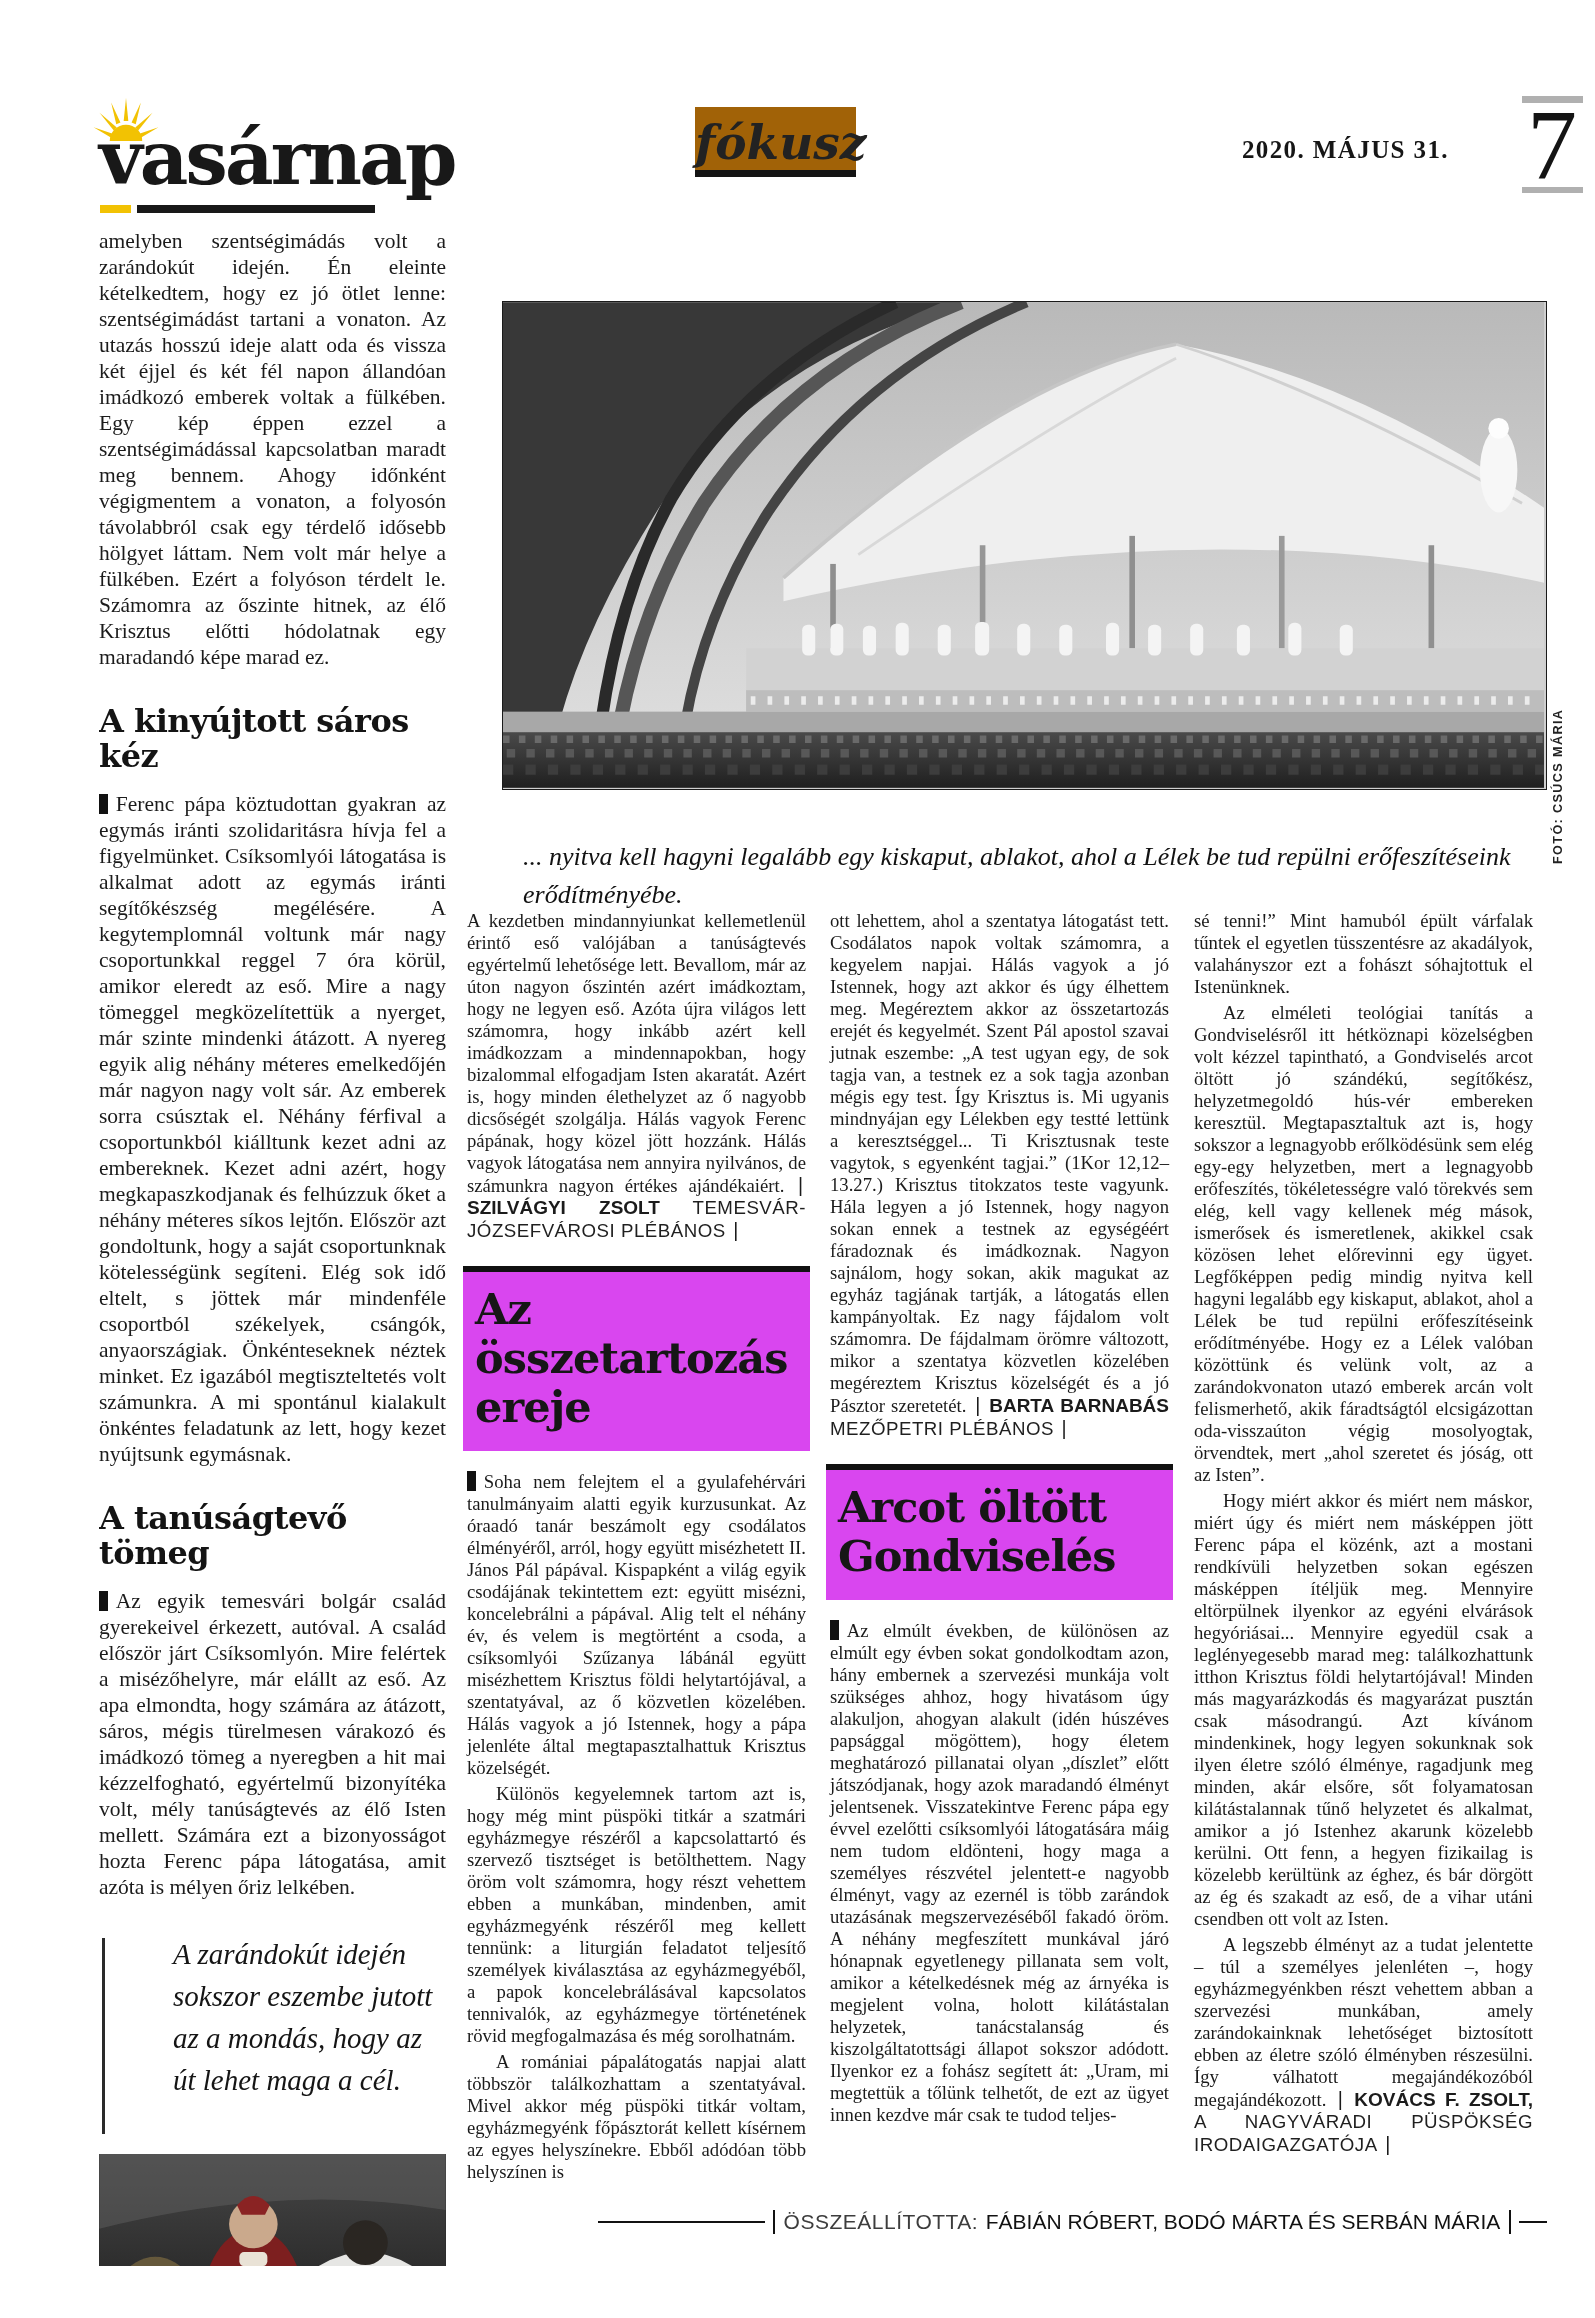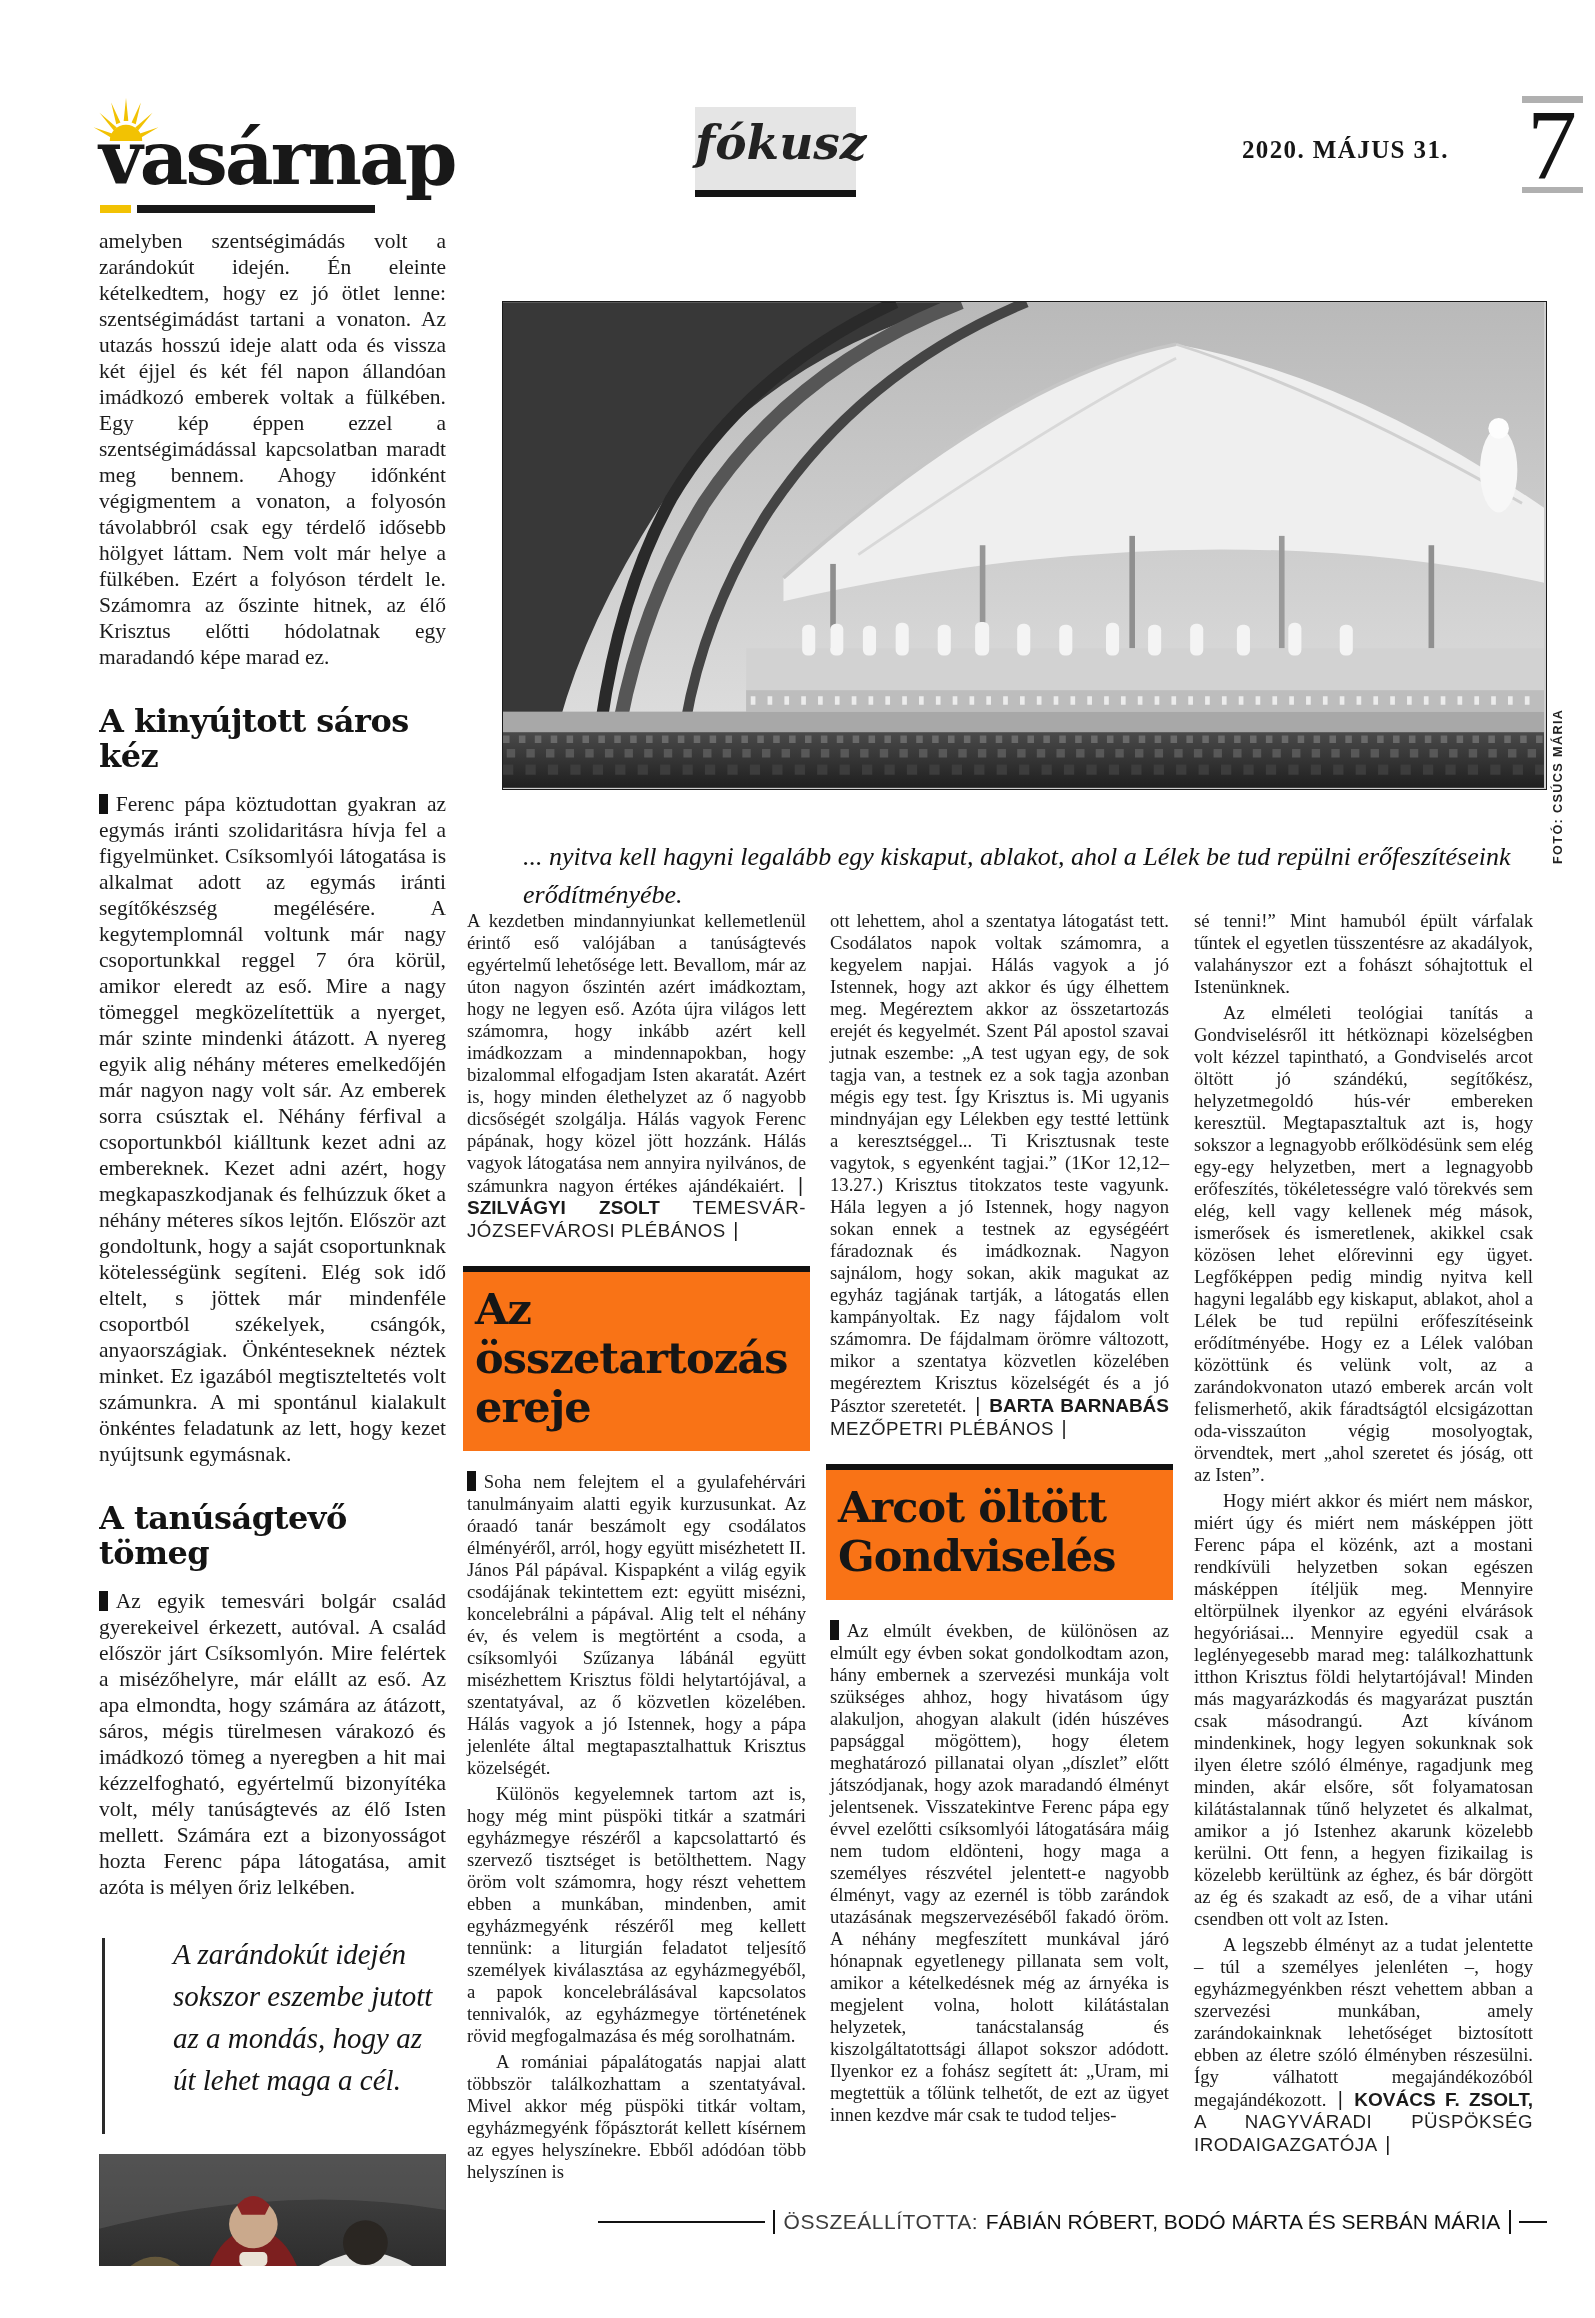--- a/index.html
+++ b/index.html
@@ -6,21 +6,21 @@
   .page{position:relative;width:1595px;height:2319px;background:#ffffff;overflow:hidden;
         font-family:"Liberation Serif","DejaVu Serif",serif;color:#1b1b1b;}
   
   .logo-wrap{position:absolute;left:99px;top:121px;width:327px;}
   .logo-text{font-family:"DejaVu Serif",serif;font-weight:700;
              font-size:75px;line-height:75px;letter-spacing:-2.8px;color:#181818;}
   .sun{position:absolute;left:-8.4px;top:-24px;}
   .logo-underline{position:absolute;left:0.9px;top:84px;width:304px;height:8.4px;}
   .logo-underline .yellow{position:absolute;left:0;top:0;width:31px;height:8.4px;background:#f2c203;}
   .logo-underline .black{position:absolute;left:37px;top:0;width:238px;height:8.4px;background:#181818;}
-  .section-box{position:absolute;left:695px;top:107px;width:161px;height:90px;background:#e5e5e5;}
+  .section-box{position:absolute;left:695px;top:107px;width:161px;height:70px;background:#a16207;}
   .section-box .bar{position:absolute;left:0;bottom:0;width:100%;height:7.5px;background:#141414;}
   .section-box .txt{position:absolute;left:0;top:2.8px;width:100%;text-align:center;
       font-family:"DejaVu Serif",serif;font-style:italic;font-weight:700;font-size:47px;line-height:65px;color:#222;}
   .date{position:absolute;left:1159px;top:136px;width:290px;text-align:right;
         font-family:"Liberation Serif",serif;font-weight:700;font-size:25px;letter-spacing:1.4px;color:#161616;}
   .pagenum-wrap{position:absolute;left:1518px;top:96px;width:68px;height:98px;text-align:center;}
   .pagenum-wrap .gbar{width:61px;height:6.5px;background:#b0b0b0;margin:0 auto;}
   .pagenum{font-family:"Liberation Serif",serif;font-weight:400;font-size:100px;line-height:84px;color:#141414;}
   
   .main-photo{position:absolute;left:502px;top:301px;width:1045px;height:489px;
@@ -38,21 +38,21 @@
   .col1{position:absolute;left:99px;top:228px;width:347px;height:2038px;overflow:hidden;
         text-align:justify;font-size:21.5px;line-height:26px;}
   .col1 p{margin:0;}
   .col2{left:463px;}
   .col3{left:826px;}
   .col4{left:1190px;}
   .h-small{font-family:"DejaVu Serif",serif;font-weight:700;font-size:32px;line-height:35px;
            margin:34px 0 17px 0;text-align:left;letter-spacing:-0.5px;color:#141414;}
   .marker{display:inline-block;width:9.3px;height:19.6px;background:#111;margin-right:7.5px;
           vertical-align:-2.8px;}
-  .sec-head{margin:24px 0 20.6px 0;border-top:6.5px solid #111;background:#f97316;
+  .sec-head{margin:24px 0 20.6px 0;border-top:6.5px solid #111;background:#d946ef;
             padding:13px 12px 18.7px 12px;text-align:left;}
   .sec-head .txt{font-family:"DejaVu Serif",serif;font-weight:700;font-size:43px;line-height:49px;
                  letter-spacing:-0.9px;color:#161616;}
   .byline-name{font-family:"Liberation Sans",sans-serif;font-weight:700;font-size:19px;letter-spacing:0px;}
   .byline-role{font-family:"Liberation Sans",sans-serif;font-weight:400;font-size:18.7px;letter-spacing:0.5px;color:#1f1f1f;}
   .pipe{font-family:"Liberation Sans",sans-serif;font-weight:400;font-size:19.6px;padding:0 2.8px;}
   
   .pullquote{position:relative;margin-top:33px;padding-left:74px;min-height:196px;text-align:left;}
   .pullquote .rule{position:absolute;left:2.8px;top:4.7px;width:2.8px;height:196px;background:#2a2a2a;}
   .pullquote .q{font-style:italic;font-size:29px;line-height:42px;color:#151515;}

